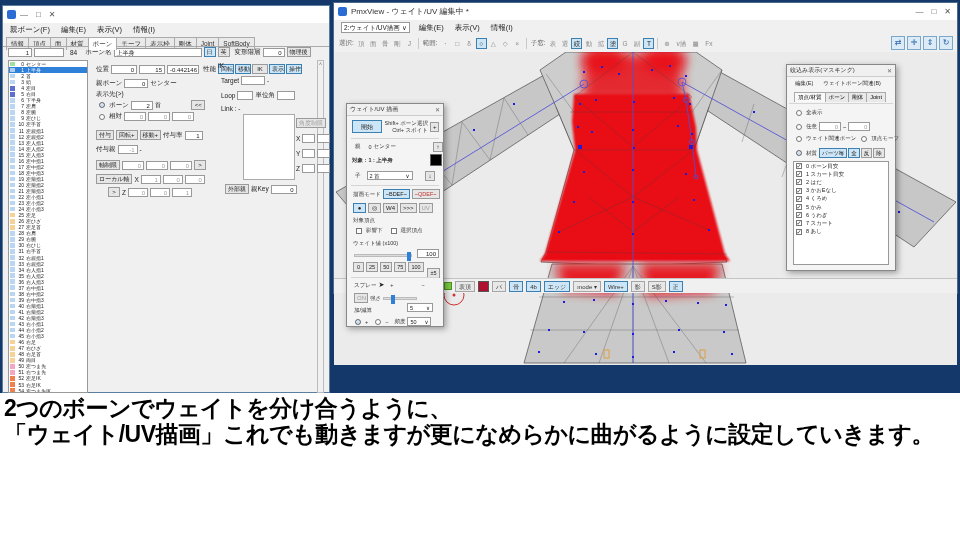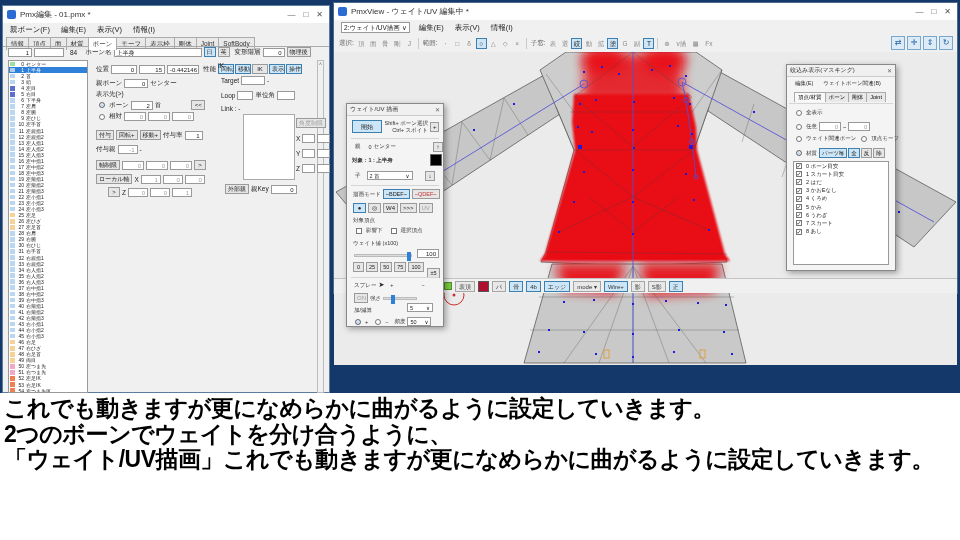--- a/index.html
+++ b/index.html
@@ -83,21 +83,20 @@
             font-size:23px;line-height:25.5px;font-weight:600;padding:3px 4px;box-sizing:border-box;letter-spacing:-0.5px;}
 </style>
 </head>
 <body>
 
 <div class="desktop"></div>
 
 <div class="win" id="lwin">
   <div class="titlebar">
     <span class="appicon"></span>
-    <span class="t-title">Pmx編集 - 01.pmx *</span>
     <span class="winbtns">
       <span>—</span>
       <span>□</span>
       <span>✕</span>
     </span>
   </div>
   <div class="menubar">
       <span>親ボーン(F)</span>
       <span>編集(E)</span>
       <span>表示(V)</span>
@@ -932,16 +931,15 @@
       </div>
         <div class="mrow">
         <span class="check on"></span>
         <span style="margin-left:2px;">8 あし</span>
       </div>
       </div>
   </div>
 </div>
 
 <div class="subtitle">
-    <div>これでも動きますが更になめらかに曲がるように設定していきます。</div>
     <div>2つのボーンでウェイトを分け合うように、</div>
     <div>「ウェイト/UV描画」これでも動きますが更になめらかに曲がるように設定していきます。</div>
   </div>
 
 </body></html>

